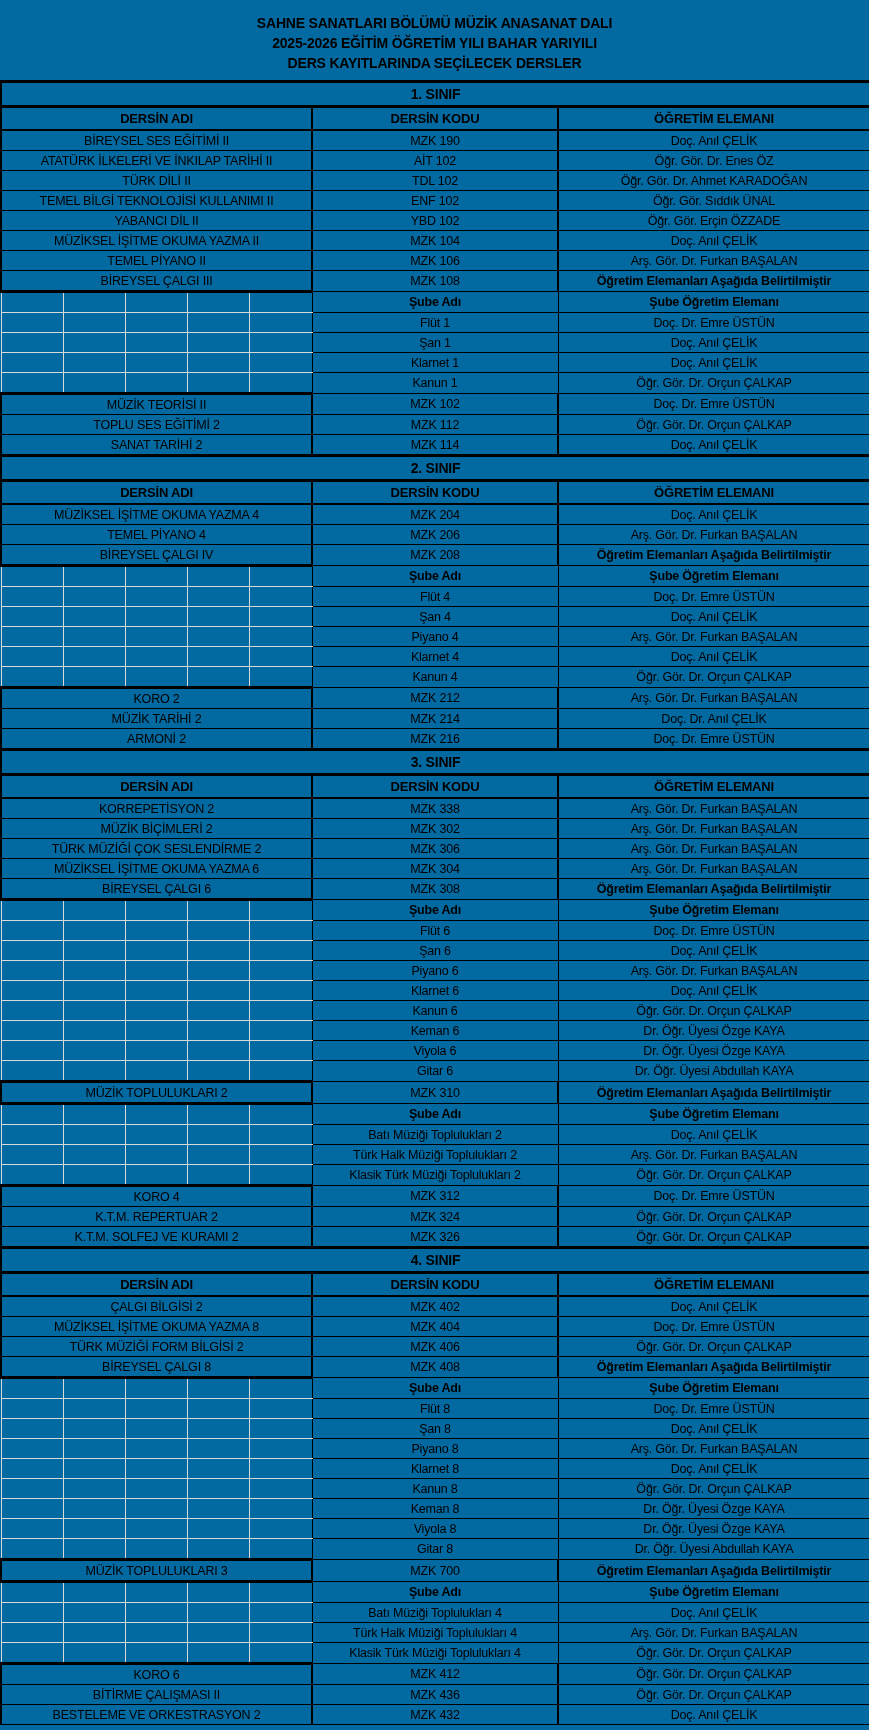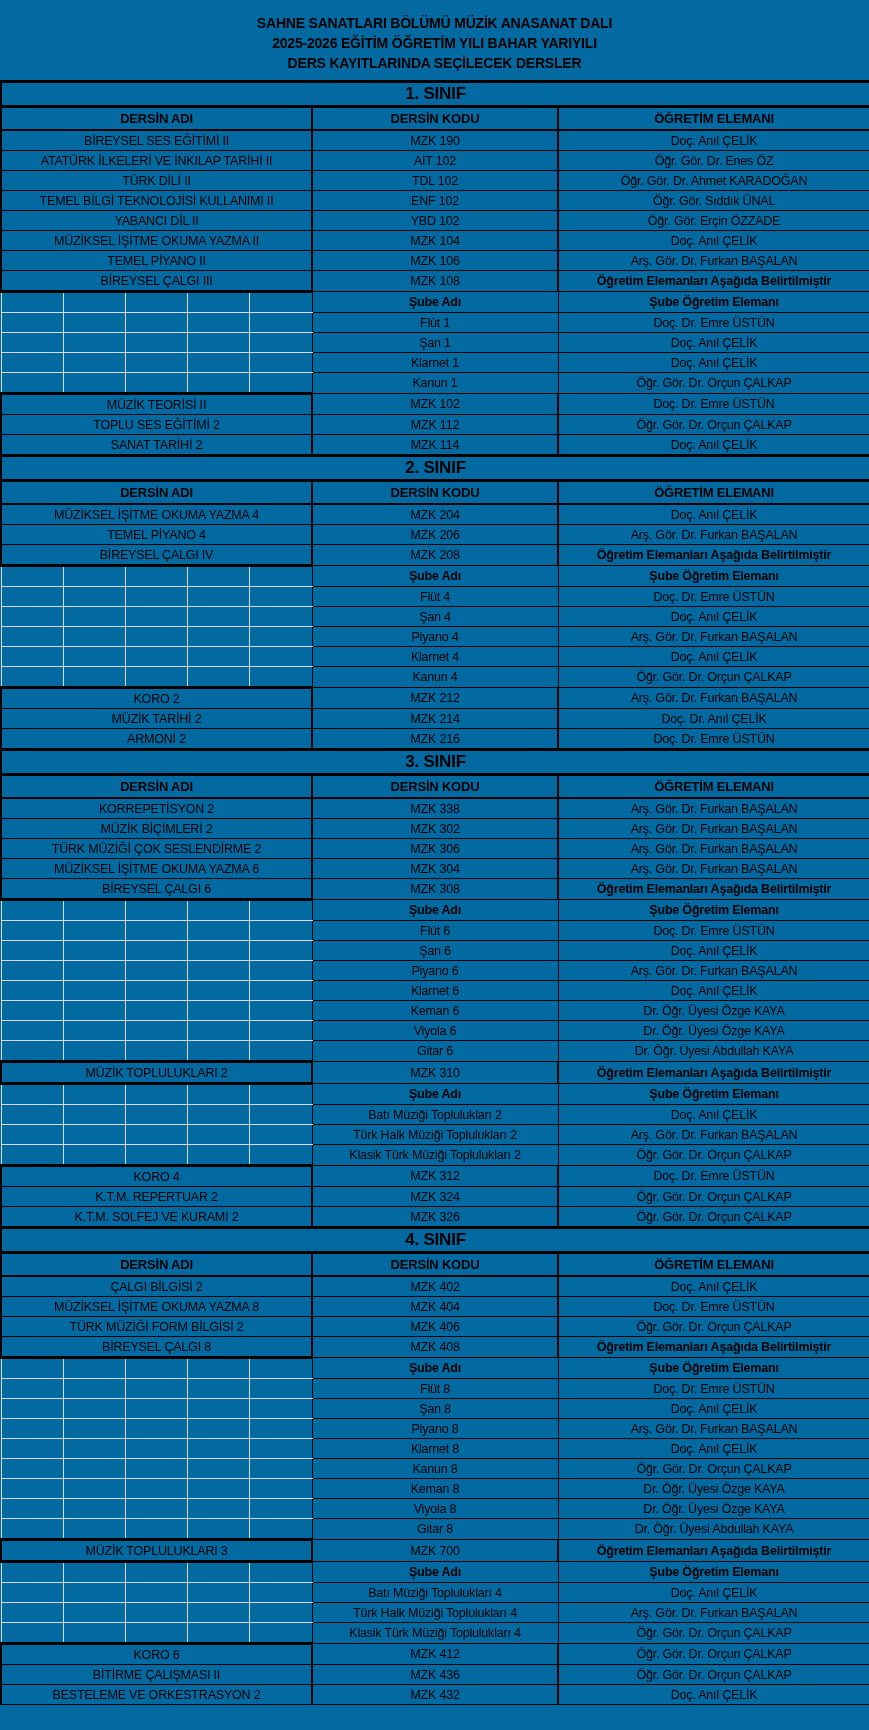--- a/index.html
+++ b/index.html
@@ -50,21 +50,21 @@
     border: 1px solid #000000;
   }
   .header-row td {
     font-weight: bold;
     font-size: 13px;
     border-bottom-width: 2px;
     height: 21px;
   }
   .section-row td {
     font-weight: bold;
-    font-size: 17px;
+    font-size: 14px;
     height: 22px;
     border: 2px solid #000000;
     border-top-width: 3px;
     border-bottom-width: 3px;
   }
   
   td.c2, td.c3 { border-left-width: 2px; }
   .course-row td.c1, .header-row td.c1 { border-left-width: 2px; }
   td.c3 { border-right-width: 2px; }
   
@@ -442,20 +442,33 @@
         <tr class="sube-row">
           <td class="c1 gridcell">
             <div class="g5">
               <span></span>
               <span></span>
               <span></span>
               <span></span>
               <span></span>
             </div>
           </td>
+          <td class="c2">Kanun 6</td>
+          <td class="c3">Öğr. Gör. Dr. Orçun ÇALKAP</td>
+        </tr>
+        <tr class="sube-row">
+          <td class="c1 gridcell">
+            <div class="g5">
+              <span></span>
+              <span></span>
+              <span></span>
+              <span></span>
+              <span></span>
+            </div>
+          </td>
           <td class="c2">Keman 6</td>
           <td class="c3">Dr. Öğr. Üyesi Özge KAYA</td>
         </tr>
         <tr class="sube-row">
           <td class="c1 gridcell">
             <div class="g5">
               <span></span>
               <span></span>
               <span></span>
               <span></span>

